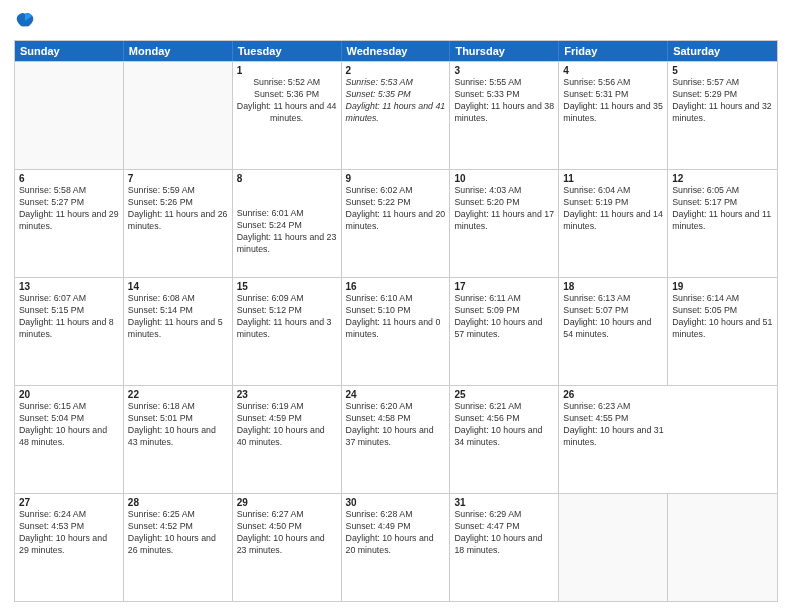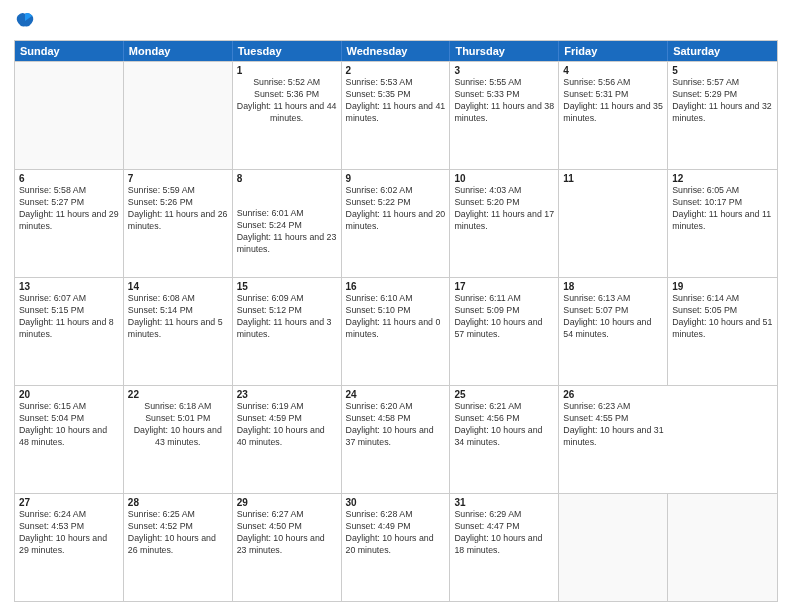--- a/index.html
+++ b/index.html
@@ -141,21 +141,21 @@
           <div class="cal-cell empty"></div>
           <div class="cal-cell empty"></div>
           <div class="cal-cell">
             <span class="day-num">1</span>
             <div class="cell-text" style="white-space: pre-line; text-align: center;">Sunrise: 5:52 AM
 Sunset: 5:36 PM
 Daylight: 11 hours and 44 minutes.</div>
           </div>
           <div class="cal-cell">
             <span class="day-num">2</span>
-            <div class="cell-text" style="white-space: pre-line;">Sunrise: 5:53 AM
+            <div class="cell-text" style="white-space: pre-line; font-style: italic;">Sunrise: 5:53 AM
 Sunset: 5:35 PM
 Daylight: 11 hours and 41 minutes.</div>
           </div>
           <div class="cal-cell">
             <span class="day-num">3</span>
             <div class="cell-text" style="white-space: pre-line;">Sunrise: 5:55 AM
 Sunset: 5:33 PM
 Daylight: 11 hours and 38 minutes.</div>
           </div>
           <div class="cal-cell">
@@ -197,25 +197,28 @@
 Daylight: 11 hours and 20 minutes.</div>
           </div>
           <div class="cal-cell">
             <span class="day-num">10</span>
             <div class="cell-text" style="white-space: pre-line;">Sunrise: 4:03 AM
 Sunset: 5:20 PM
 Daylight: 11 hours and 17 minutes.</div>
           </div>
           <div class="cal-cell">
             <span class="day-num">11</span>
+            <div class="cell-text" style="white-space: pre-line;">Sunrise: 6:04 AM
+Sunset: 5:19 PM
+Daylight: 11 hours and 14 minutes.</div>
           </div>
           <div class="cal-cell">
             <span class="day-num">12</span>
             <div class="cell-text" style="white-space: pre-line;">Sunrise: 6:05 AM
-Sunset: 10:17 PM
+Sunset: 5:17 PM
 Daylight: 11 hours and 11 minutes.</div>
           </div>
         </div>
         <div class="cal-row">
           <div class="cal-cell">
             <span class="day-num">13</span>
             <div class="cell-text" style="white-space: pre-line;">Sunrise: 6:07 AM
 Sunset: 5:15 PM
 Daylight: 11 hours and 8 minutes.</div>
           </div>
@@ -258,21 +261,21 @@
         </div>
         <div class="cal-row">
           <div class="cal-cell">
             <span class="day-num">20</span>
             <div class="cell-text" style="white-space: pre-line;">Sunrise: 6:15 AM
 Sunset: 5:04 PM
 Daylight: 10 hours and 48 minutes.</div>
           </div>
           <div class="cal-cell">
             <span class="day-num">22</span>
-            <div class="cell-text" style="white-space: pre-line; text-align: center;">Sunrise: 6:18 AM
+            <div class="cell-text" style="white-space: pre-line;">Sunrise: 6:18 AM
 Sunset: 5:01 PM
 Daylight: 10 hours and 43 minutes.</div>
           </div>
           <div class="cal-cell">
             <span class="day-num">23</span>
             <div class="cell-text" style="white-space: pre-line;">Sunrise: 6:19 AM
 Sunset: 4:59 PM
 Daylight: 10 hours and 40 minutes.</div>
           </div>
           <div class="cal-cell">

